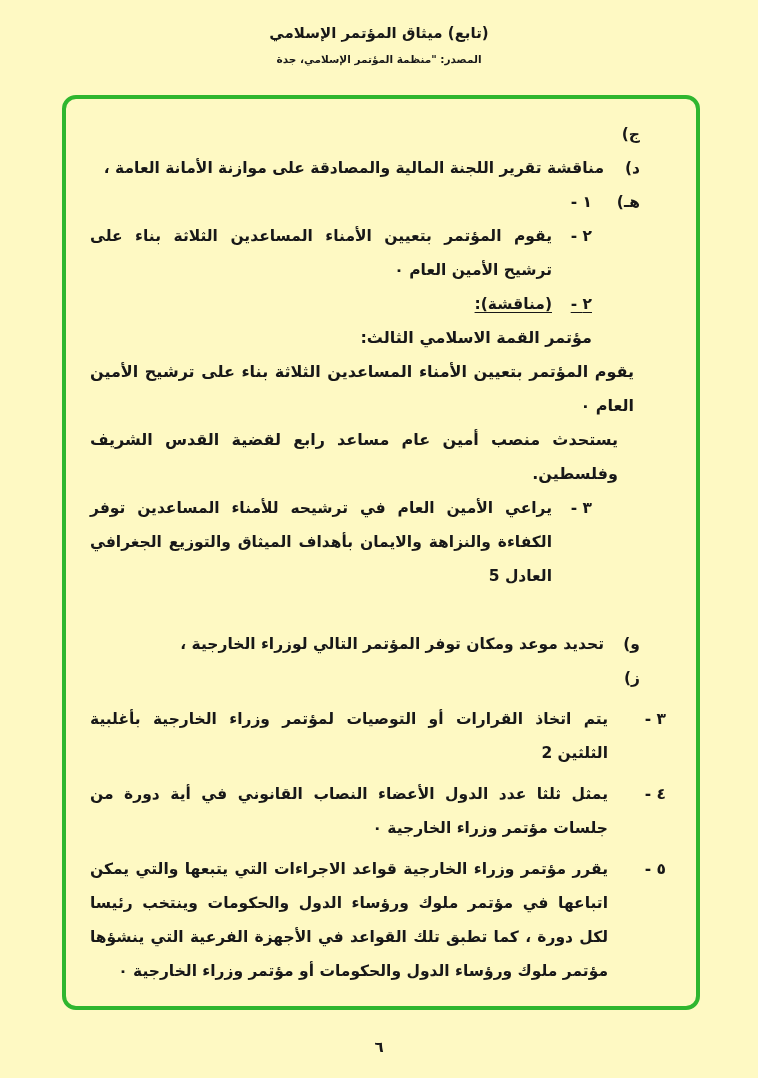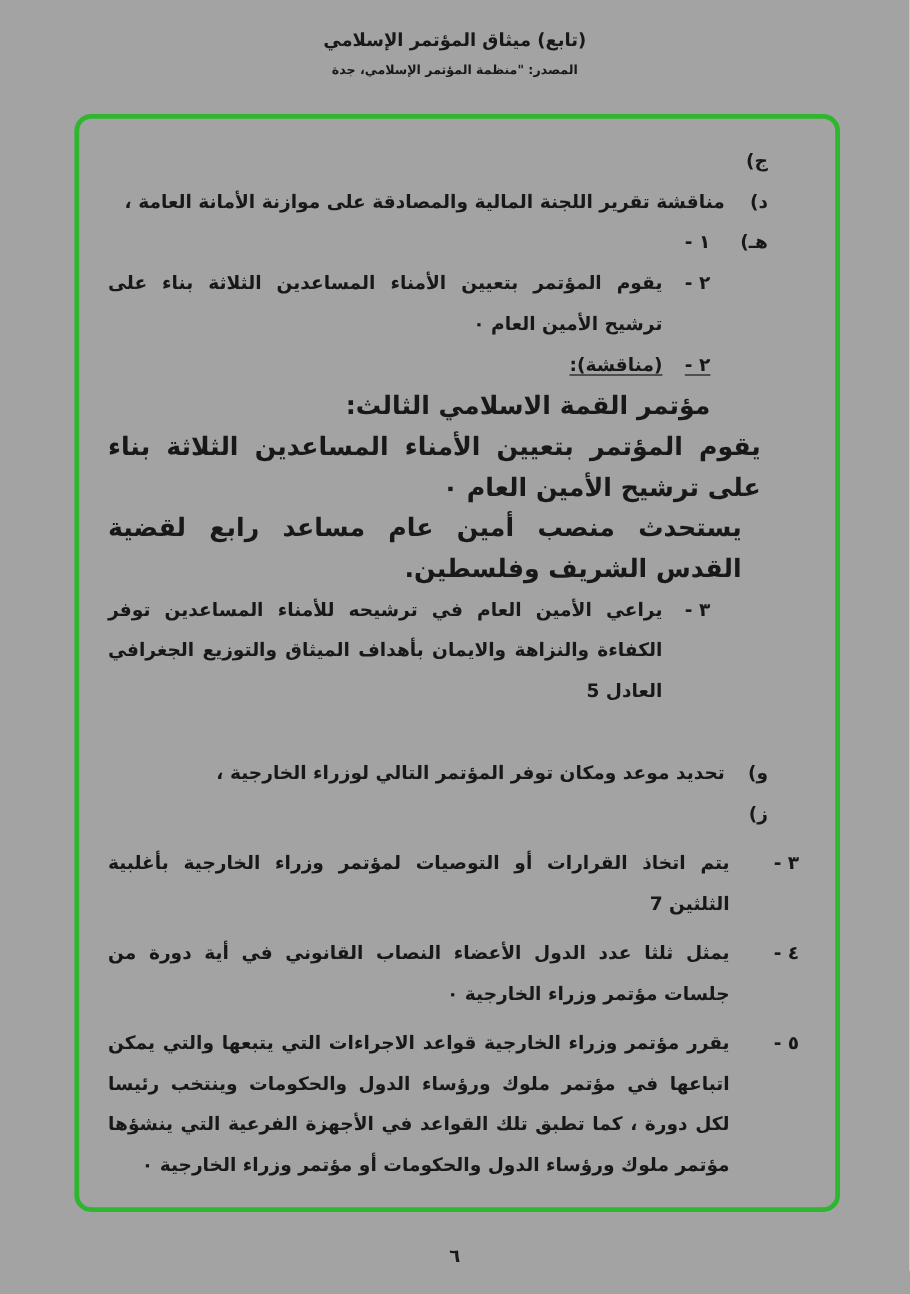--- a/index.html
+++ b/index.html
@@ -2,21 +2,21 @@
 <html lang="ar"><head>
 <meta charset="utf-8">
 <style>
   html, body { margin: 0; padding: 0; }
   body {
     width: 758px; height: 1078px;
     background: #ffffff;
     font-family: "DejaVu Sans", sans-serif;
     color: #181818;
   }
-  .page { position: relative; width: 758px; height: 1078px; overflow: hidden; background: #a3a3a3; }
+  .page { position: relative; width: 758px; height: 1078px; overflow: hidden; background: #fef9c3; }
 
   .header { position: absolute; top: 24px; left: 0; width: 100%; text-align: center; direction: rtl; }
   .doc-title { font-size: 15px; font-weight: bold; }
   .doc-source { font-size: 10.5px; font-weight: bold; margin-top: 11px; }
 
   .frame {
     position: absolute; left: 62px; top: 95px;
     width: 638px; height: 915px;
     box-sizing: border-box;
     border: 4px solid #2fb62f;
@@ -35,21 +35,21 @@
 
   .lv-number { padding-right: 78px; }
   .lv-number .marker { width: 40px; }
 
   .lv-outer { padding-right: 4px; margin-top: 7px; }
   .lv-outer .marker { width: 58px; }
 
   .compound .m1 { width: 48px; flex: 0 0 auto; white-space: nowrap; }
   .compound .m2 { width: 40px; flex: 0 0 auto; white-space: nowrap; }
 
-  .plain { font-size: 21px; font-weight: bold; line-height: 34px; text-align: justify; }
+  .plain { font-size: 16px; font-weight: bold; line-height: 34px; text-align: justify; }
   .ind-a { padding-right: 78px; }
   .ind-b { padding-right: 36px; }
   .ind-c { padding-right: 52px; }
 
   .underline { text-decoration: underline; text-underline-offset: 3px; }
   .gap-top { margin-top: 34px; }
 
   .page-number {
     position: absolute; bottom: 22px; left: 0; width: 100%;
     text-align: center; font-size: 15px; font-weight: bold;
@@ -106,21 +106,21 @@
       <span class="marker">و)</span>
       <span class="text">تحديد موعد ومكان توفر المؤتمر التالي لوزراء الخارجية ،</span>
     </div>
 
     <div class="para lv-letter">
       <span class="marker">ز)</span>
     </div>
 
     <div class="para lv-outer">
       <span class="marker">٣ -</span>
-      <span class="text">يتم اتخاذ القرارات أو التوصيات لمؤتمر وزراء الخارجية  بأغلبية الثلثين 7</span>
+      <span class="text">يتم اتخاذ القرارات أو التوصيات لمؤتمر وزراء الخارجية  بأغلبية الثلثين 2</span>
     </div>
 
     <div class="para lv-outer">
       <span class="marker">٤ -</span>
       <span class="text">يمثل ثلثا عدد الدول الأعضاء النصاب القانوني في أية دورة من جلسات مؤتمر وزراء الخارجية ٠</span>
     </div>
 
     <div class="para lv-outer">
       <span class="marker">٥ -</span>
       <span class="text">يقرر مؤتمر وزراء الخارجية قواعد الاجراءات التي يتبعها والتي يمكن اتباعها في مؤتمر ملوك ورؤساء الدول والحكومات وينتخب رئيسا لكل دورة ، كما تطبق تلك القواعد في الأجهزة الفرعية التي ينشؤها مؤتمر ملوك ورؤساء الدول والحكومات أو مؤتمر وزراء الخارجية ٠</span>

